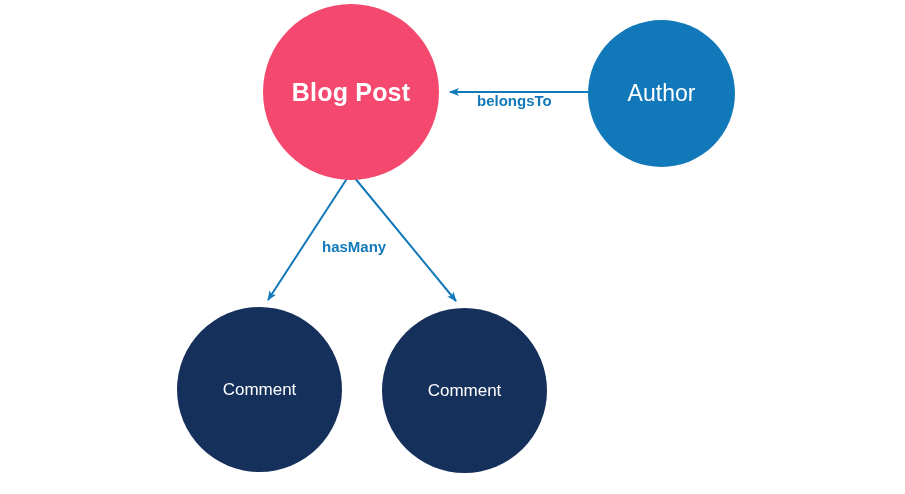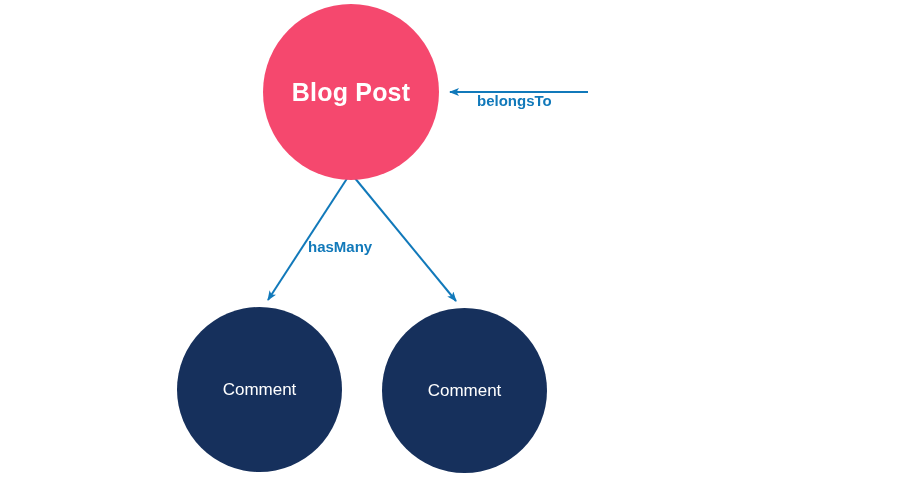--- a/index.html
+++ b/index.html
@@ -93,21 +93,21 @@
     font-weight: bold;
     white-space: nowrap;
     user-select: none;
   }
   #edge-label-belongs-to {
     left: 477px;
     top: 62px;
     margin-top: 30px;
   }
   #edge-label-has-many {
-    left: 308px;
+    left: 322px;
     top: 238px;
   }
 </style>
 </head>
 <body>
 
 <div id="diagram-canvas">
 
   <svg class="edge-layer" viewBox="0 0 905 494" width="905" height="494">
     <defs>
@@ -120,20 +120,23 @@
 
     <line x1="348" y1="177" x2="268" y2="300" stroke="#1179ba" stroke-width="2" marker-end="url(#arrowhead-blue)"></line>
 
     <line x1="354" y1="177" x2="456" y2="301" stroke="#1179ba" stroke-width="2" marker-end="url(#arrowhead-blue)"></line>
   </svg>
 
   <div class="node" id="node-blog-post">
     <span class="node-label">Blog Post</span>
   </div>
 
+  <div class="node" id="node-author">
+    <span class="node-label">Author</span>
+  </div>
 
   <div class="node" id="node-comment-1">
     <span class="node-label">Comment</span>
   </div>
 
   <div class="node" id="node-comment-2">
     <span class="node-label">Comment</span>
   </div>
 
   <span class="edge-label" id="edge-label-belongs-to">belongsTo</span>

